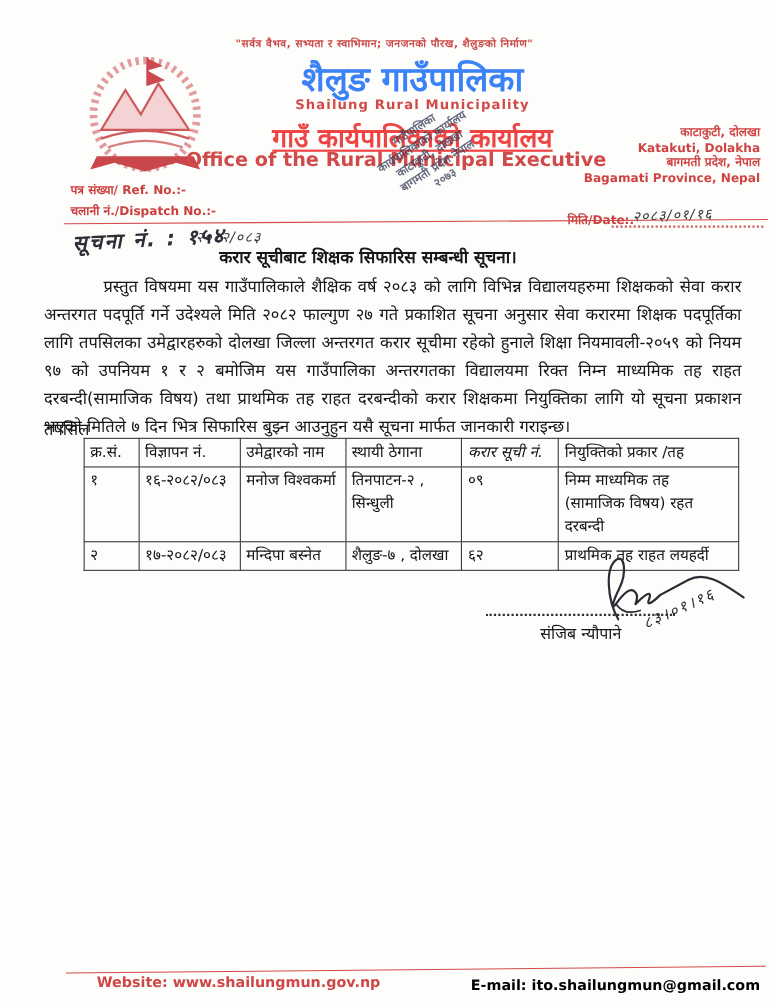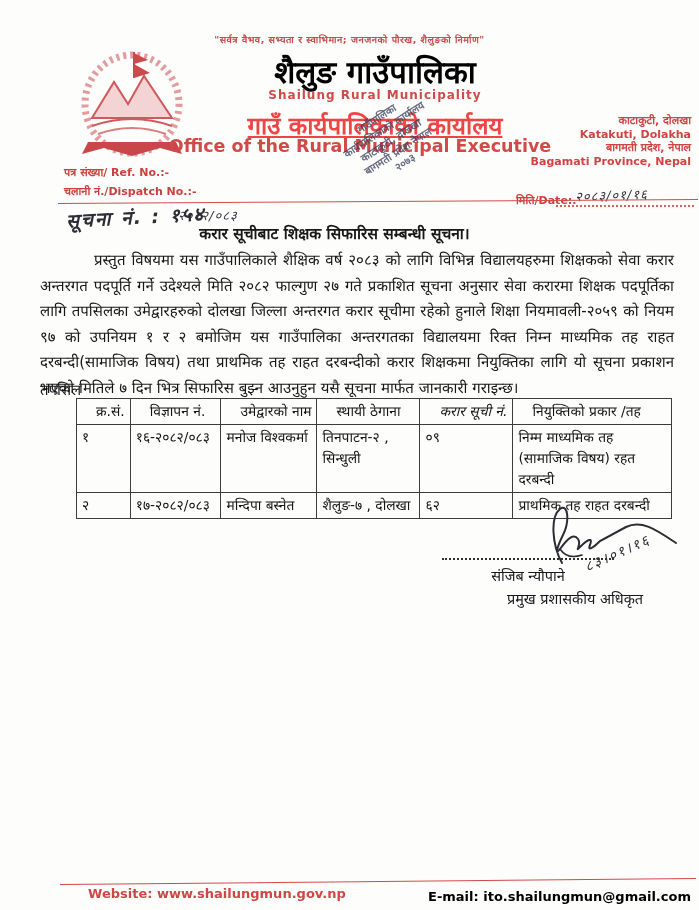--- a/index.html
+++ b/index.html
@@ -10,21 +10,21 @@
     background:#fdfdfc; overflow:hidden; color:#1c1c1c;
   }
   
   .slogan {
     position:absolute; top:33px; left:0; right:0; text-align:center;
     font-size:9.5px; font-weight:bold; color:#c94a48; letter-spacing:.5px;
   }
   .emblem { position:absolute; left:76px; top:46px; width:112px; height:122px; }
   .title-np {
     position:absolute; top:50px; left:150px; width:450px; text-align:center;
-    font-size:31px; font-weight:bold; color:#000000;
+    font-size:31px; font-weight:bold; color:#3b82f6;
   }
   .title-en {
     position:absolute; top:88px; left:150px; width:450px; text-align:center;
     font-size:12px; font-weight:bold; color:#d04a4a; letter-spacing:1px;
   }
   .office-np {
     position:absolute; top:108px; left:150px; width:450px; text-align:center;
     font-size:24px; font-weight:bold; color:#ef4444;text-decoration:underline;
   }
   .office-en {
@@ -81,21 +81,21 @@
   }
   
   table.schedule {
     position:absolute; left:76px; top:398px; width:596px;
     border-collapse:collapse; font-size:13.8px; color:#141414;
   }
   table.schedule th, table.schedule td {
     border:1.4px solid #3c3c3c; padding:2px 5px; text-align:left;
     vertical-align:top; font-weight:normal; line-height:21px;
   }
-  table.schedule th { white-space:nowrap;padding-left:19px; }
+  table.schedule th { white-space:nowrap; }
   .c0{width:50px;} .c1{width:92px;margin-top:24px;} .c2{width:96px;} .c3{width:106px;} .c4{width:88px;font-style:italic;} .c5{width:164px;}
   
   .sig-area { position:absolute; left:430px; top:505px; width:265px; height:120px; }
   .sig-svg  { position:absolute; left:100px; top:0; }
   .sig-date {
     position:absolute; left:152px; top:38px; font-size:14px; color:#2c2c35;
     font-style:italic; transform:rotate(-24deg); letter-spacing:2px;
   }
   .sig-dots {
     position:absolute; left:12px; top:53px; width:172px;
@@ -197,35 +197,34 @@
         <td>तिनपाटन-२ , सिन्धुली</td>
         <td>०९</td>
         <td>निम्म माध्यमिक तह (सामाजिक विषय) रहत दरबन्दी</td>
       </tr>
       <tr>
         <td>२</td>
         <td>१७-२०८२/०८३</td>
         <td>मन्दिपा बस्नेत</td>
         <td>शैलुङ-७ , दोलखा</td>
         <td>६२</td>
-        <td>प्राथमिक तह राहत दरबन्दी</td>
+        <td>प्राथमिक तह राहत लयहर्दी</td>
       </tr>
     </tbody>
   </table>
 
   <div class="sig-area">
     <svg class="sig-svg" width="150" height="62" viewBox="0 0 150 62">
       <path d="M32 58 C22 40 20 12 30 4 C38 -2 40 16 33 30 C28 40 24 52 30 44
                C38 33 44 28 48 34 C52 40 44 48 50 42 C58 34 63 32 60 40
                C57 47 64 42 70 36 L96 22 C112 14 128 26 146 38" fill="none" stroke="#2c2c35" stroke-width="2" stroke-linecap="round"></path>
       <path d="M30 44 C34 50 40 54 52 50" fill="none" stroke="#2c2c35" stroke-width="1.6" stroke-linecap="round"></path>
     </svg>
     <div class="sig-date">८३।०१।१६</div>
     <div class="sig-dots"></div>
     <div class="sig-name">संजिब न्यौपाने</div>
-    <div class="sig-title">प्रमुख प्रशासकीय अधिकृत</div>
   </div>
 
   <div class="foot-rule"></div>
   <div class="foot-web">Website:  www.shailungmun.gov.np</div>
   <div class="foot-mail">E-mail:  ito.shailungmun@gmail.com</div>
 
 </div>
 
 </body></html>

